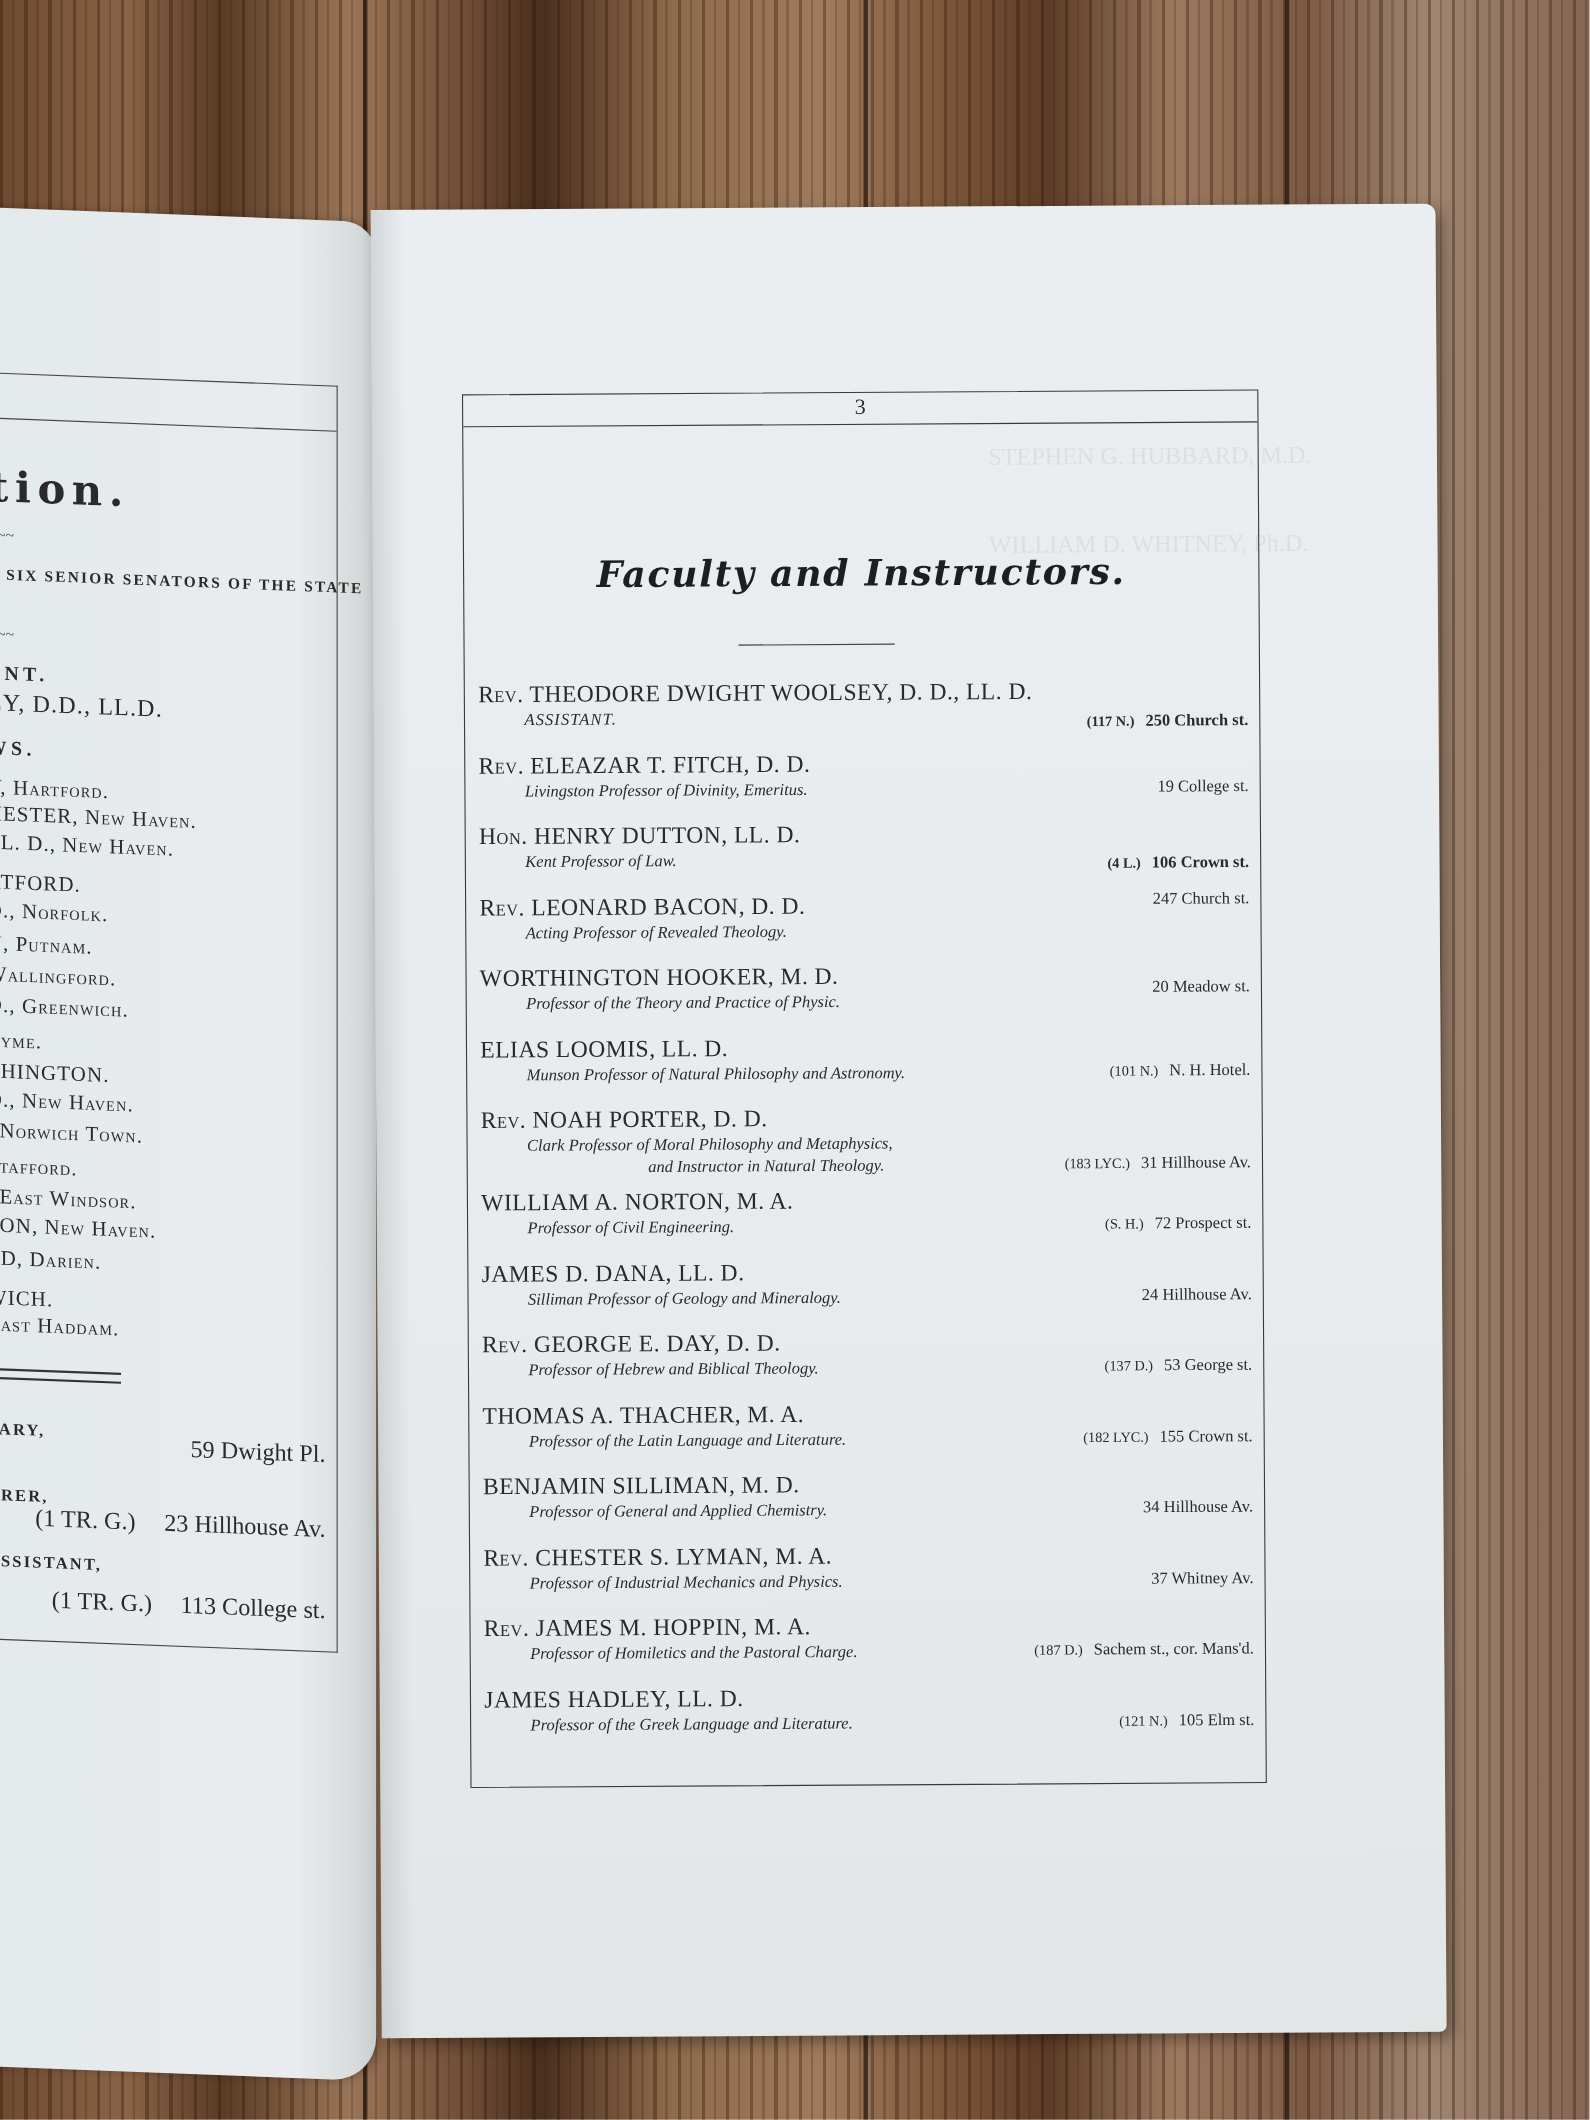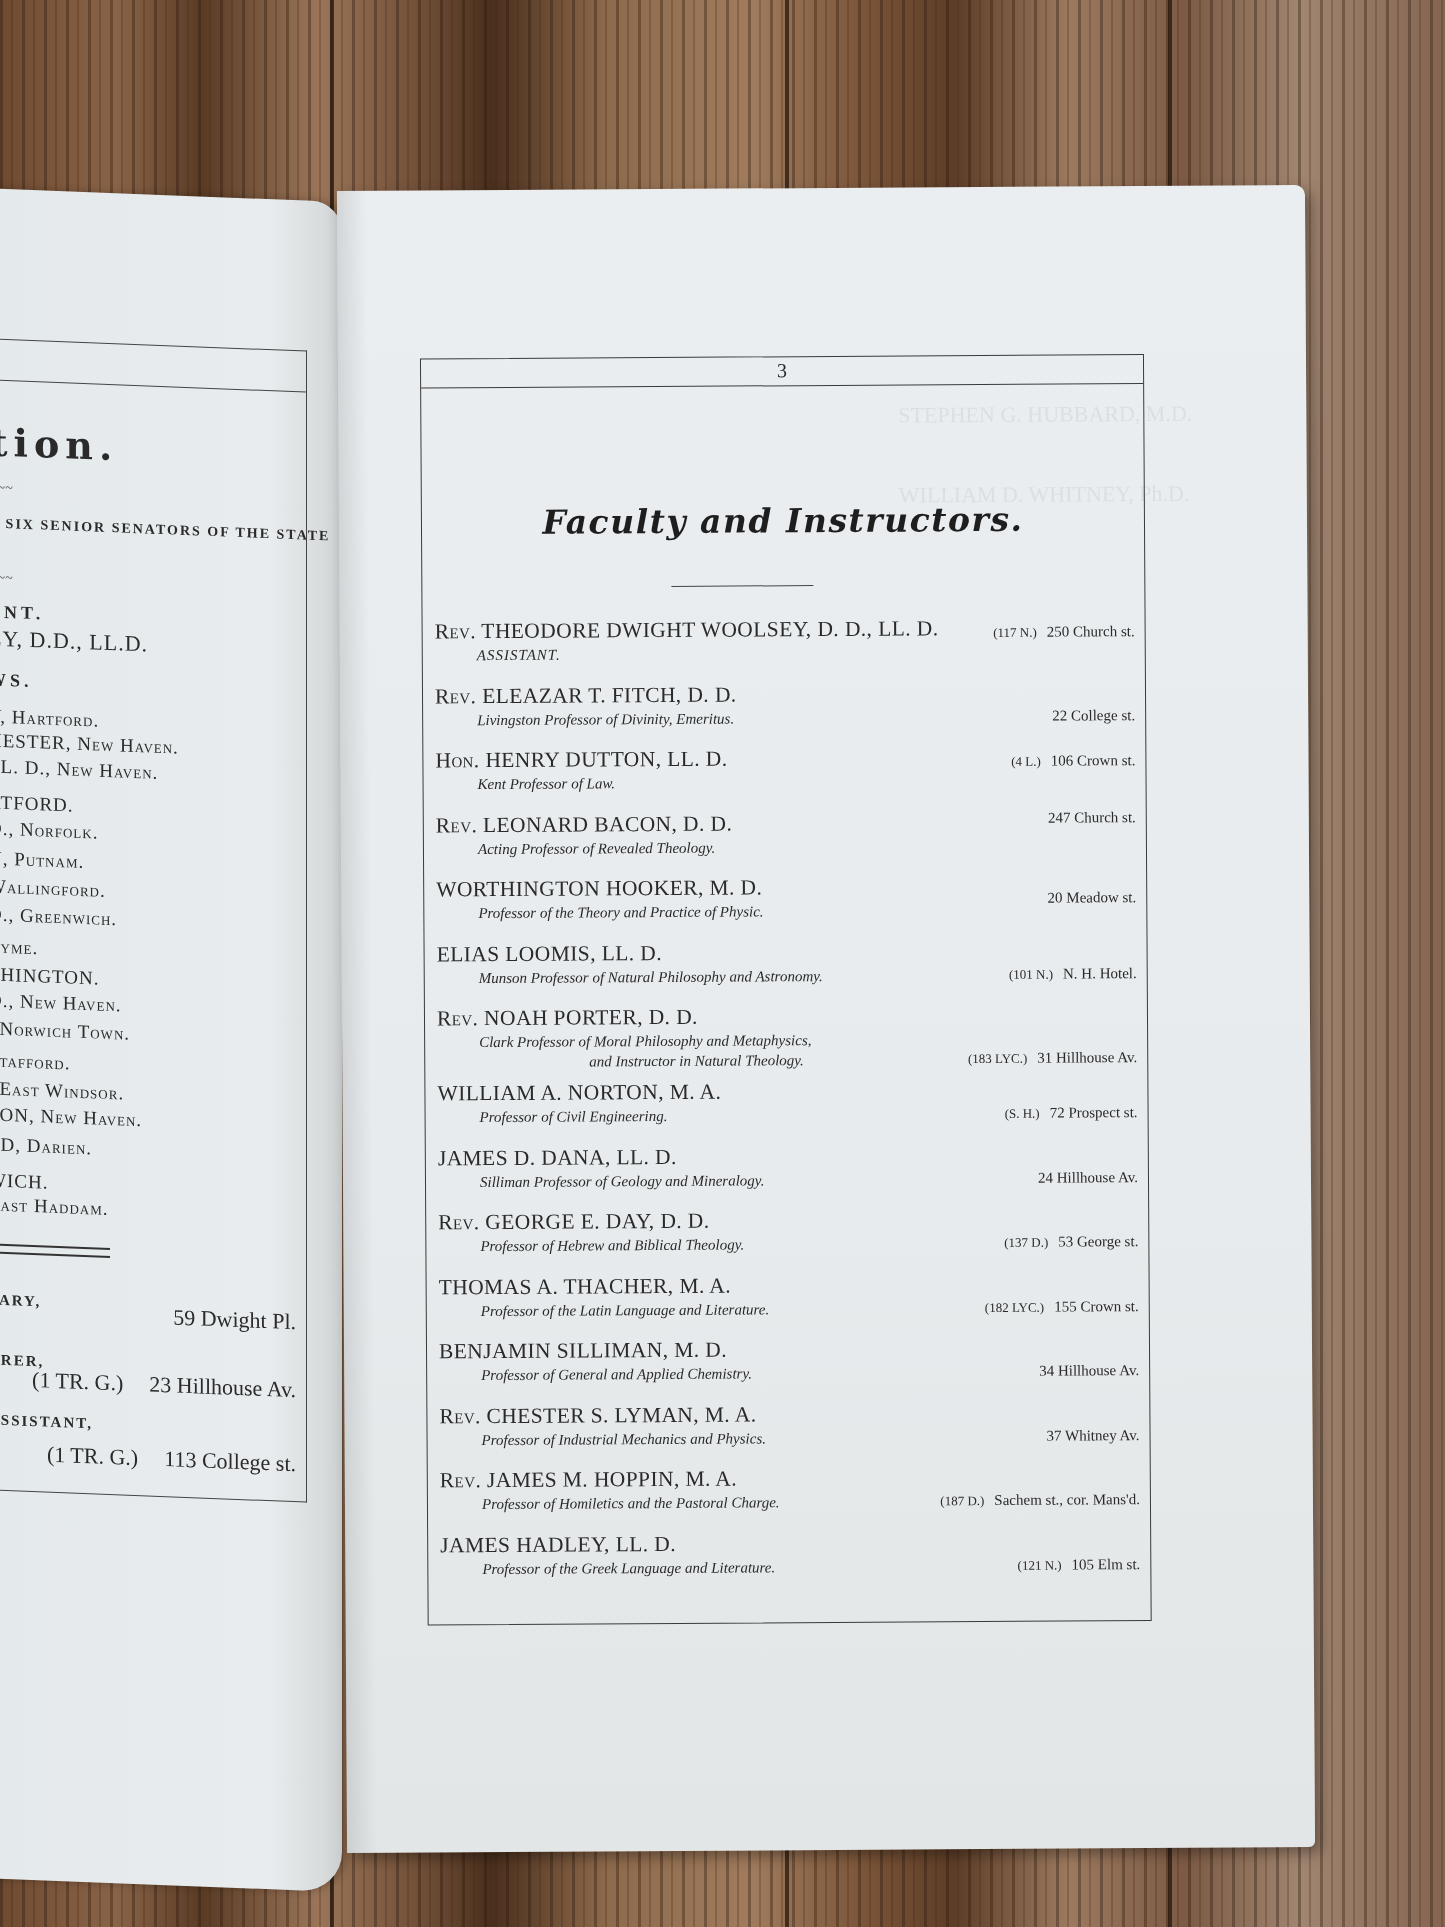--- a/index.html
+++ b/index.html
@@ -62,21 +62,21 @@
 
   .entries { position:absolute; left:12px; right:10px; top:260px; }
   .entry { position:relative; height:64.5px; }
   .entry.three { height:75px; }
   .name { position:absolute; left:0; top:0; font-size:21.5px; letter-spacing:0.4px; white-space:nowrap; }
   .prefix { font-variant:small-caps;margin-top:33px; }
   .role { position:absolute; left:42px; top:28px; font-style:italic; font-size:15px; white-space:nowrap; }
   .role2 { position:absolute; left:152px; top:48px; font-style:italic; font-size:15px; white-space:nowrap; }
   .right-info { position:absolute; right:0; top:27px; font-size:15px; white-space:nowrap; text-align:right; }
   .entry.three .right-info { top:47px; }
-  .entry.topaddr .right-info { top:8px; }
+  .entry.topaddr .right-info { top:32px;font-weight:bold; }
   .room { font-variant:small-caps; font-size:13px; margin-right:10px; }
 </style>
 </head>
 <body>
 
 <div class="plank-gap" style="left:330px;"></div>
 <div class="plank-gap" style="left:785px;"></div>
 <div class="plank-gap" style="left:1168px;"></div>
 
 <div class="left-page">
@@ -138,21 +138,21 @@
 
       <div class="entry topaddr">
         <div class="name"><span class="prefix">Rev.</span> <span>THEODORE DWIGHT WOOLSEY, D. D., LL. D.</span></div>
         <div class="role" style="letter-spacing:1px;">ASSISTANT.</div>
         <div class="right-info"><span class="room">(117 N.)</span><span>250 Church st.</span></div>
       </div>
 
       <div class="entry">
         <div class="name"><span class="prefix">Rev.</span> <span>ELEAZAR T. FITCH, D. D.</span></div>
         <div class="role">Livingston Professor of Divinity, Emeritus.</div>
-        <div class="right-info"><span class="room"></span><span>22 College st.</span></div>
+        <div class="right-info"><span class="room"></span><span>19 College st.</span></div>
       </div>
 
       <div class="entry topaddr">
         <div class="name"><span class="prefix">Hon.</span> <span>HENRY DUTTON, LL. D.</span></div>
         <div class="role">Kent Professor of Law.</div>
         <div class="right-info"><span class="room">(4 L.)</span><span>106 Crown st.</span></div>
       </div>
 
       <div class="entry">
         <div class="name"><span class="prefix">Rev.</span> <span>LEONARD BACON, D. D.</span></div>

